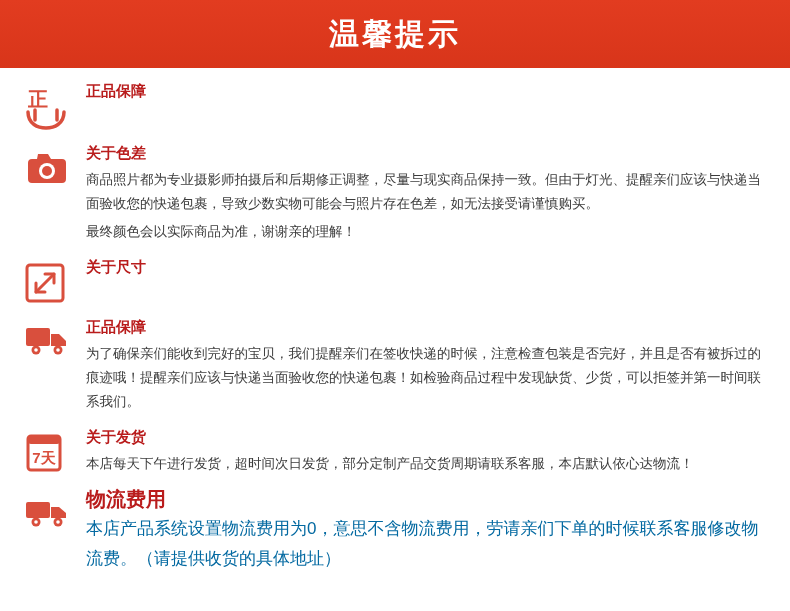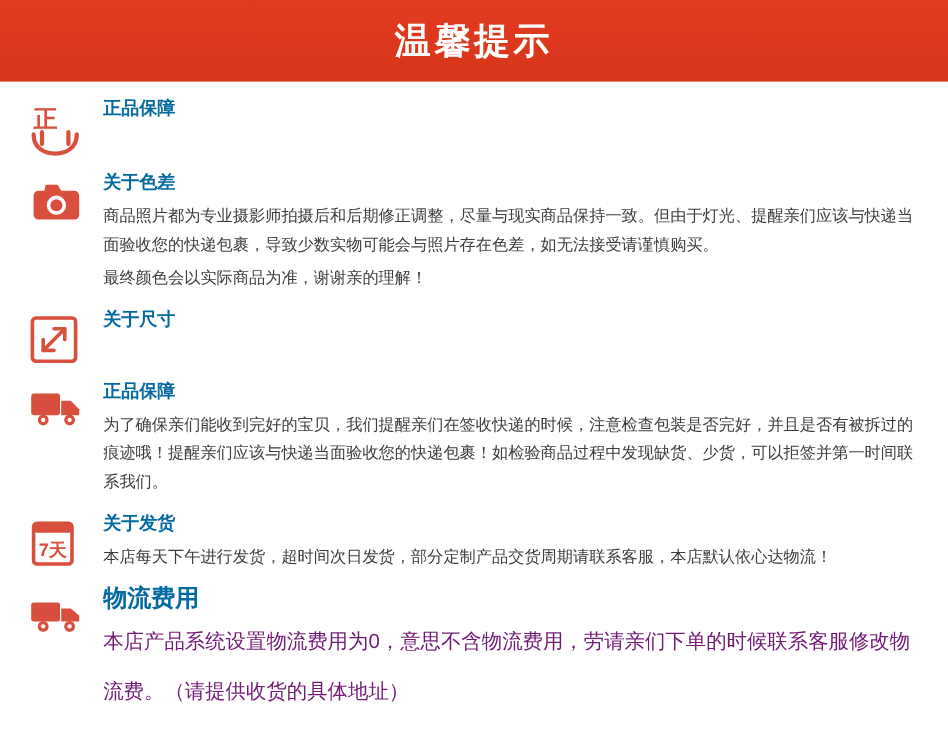--- a/index.html
+++ b/index.html
@@ -52,42 +52,42 @@
     padding-top: 4px;
     display: flex;
     justify-content: flex-start;
     align-items: flex-start;
   }
   .text-cell {
     flex: 1;
     padding-right: 4px;
   }
   .sec-title {
-    color: #0369a1;
+    color: #b91c1c;
     font-size: 15px;
     font-weight: bold;
     margin: 0 0 6px 0;
     line-height: 18px;
   }
   .sec-title.big {
     font-size: 20px;
   }
   .sec-body {
     color: #3c3c3c;
     font-size: 13.5px;
     line-height: 24px;
     margin: 0;
   }
   .sec-body + .sec-body {
     margin-top: 4px;
   }
   .sec-body.large {
     font-size: 17px;
-    line-height: 42px;
-    color: #701a75;
+    line-height: 30px;
+    color: #0369a1;
   }
   
   .icon {
     display: block;
     color: #d94f3d;
   }
   .icon svg {
     display: block;
   }
 </style>

